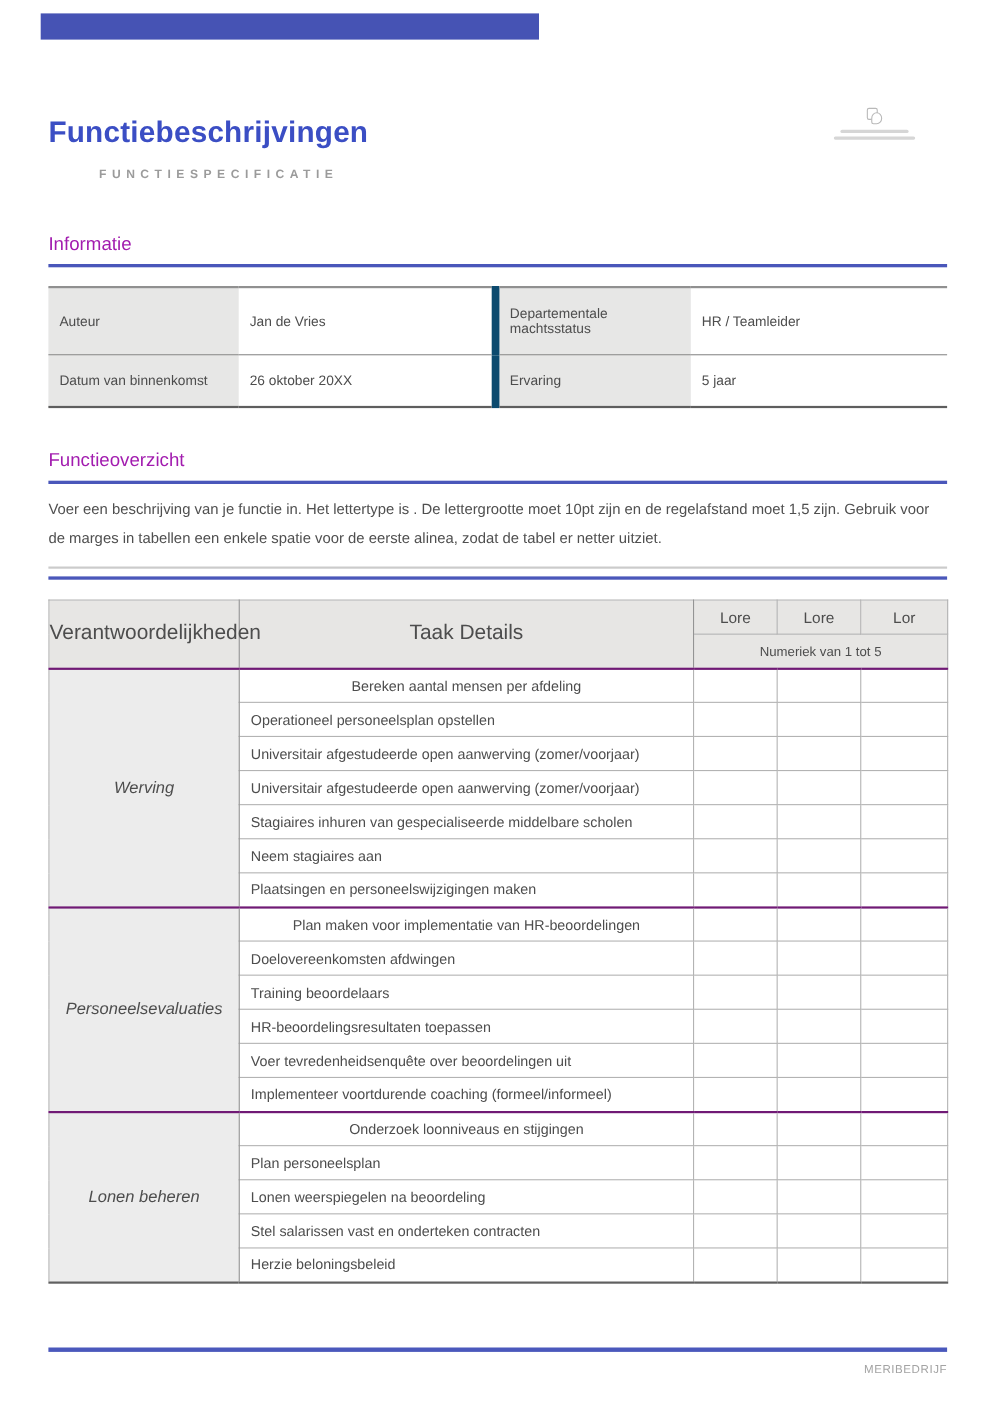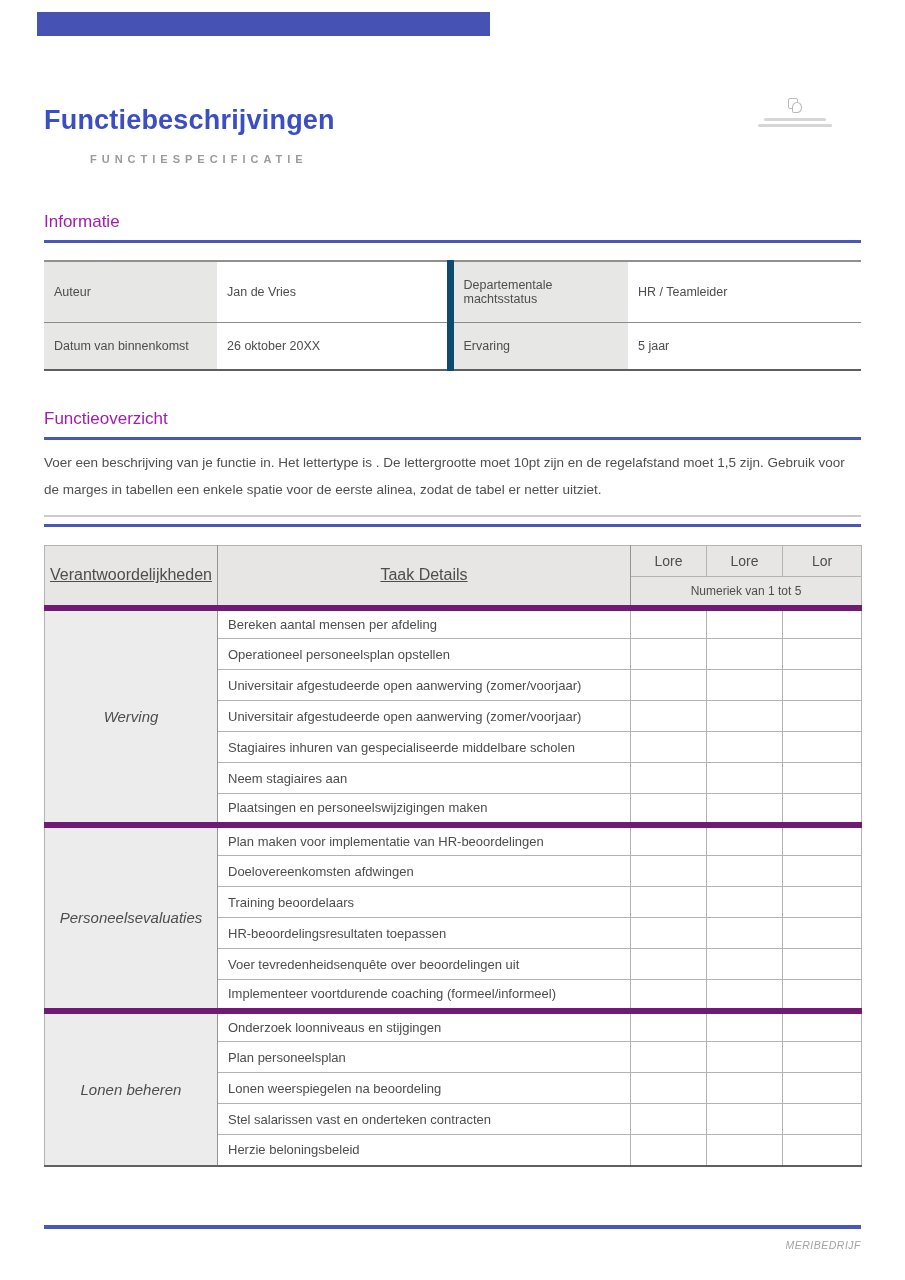--- a/index.html
+++ b/index.html
@@ -118,45 +118,45 @@
   .desc-table th, .desc-table td {
     border: 1px solid #b3b3b3;
     vertical-align: middle;
     color: #4d4d4d;
   }
   .desc-table th {
     background: #e7e6e4;
     font-weight: 400;
     text-align: center;
   }
-  .desc-table .col-head { font-size: 16px; height: 62px; border-right-color: #949494; text-decoration: underline; }
+  .desc-table .col-head { font-size: 19px; height: 62px; border-right-color: #949494; }
   .desc-table .rate-head { font-size: 14px; height: 31px; }
   .desc-table .scale-head { font-size: 12px; height: 31px; }
   .desc-table td.task {
     height: 31px;
     padding: 2px 10px;
     text-align: left;
     background: #ffffff;
   }
   .desc-table td.group {
     background: #ececec;
     text-align: center;
     font-size: 15px;
     border-right-color: #949494;
     font-style: italic;
   }
   .desc-table td.rating { background: #ffffff; }
-  .desc-table tr.group-start td { border-top: 6px solid #701a75; }
+  .desc-table tr.group-start td { border-top: 2px solid #701a75; text-align: center; }
   .desc-table { border-top: 1px solid #9a9a9a; border-bottom: 2px solid #606060; }
   .desc-table tr.last-row td { border-bottom: 2px solid #606060; }
 
   
   .footer {
     position: absolute;
-    left: 44px; right: 44px; top: 1213px; font-style: italic;
+    left: 44px; right: 44px; top: 1213px;
   }
   .footer-rule { height: 4px; background: #4a58bc; }
   .footer-brand {
     margin-top: 10px;
     text-align: right;
     font-size: 10.5px;
     letter-spacing: 0.5px;
     color: #a3a3a3;
   }
 </style>

